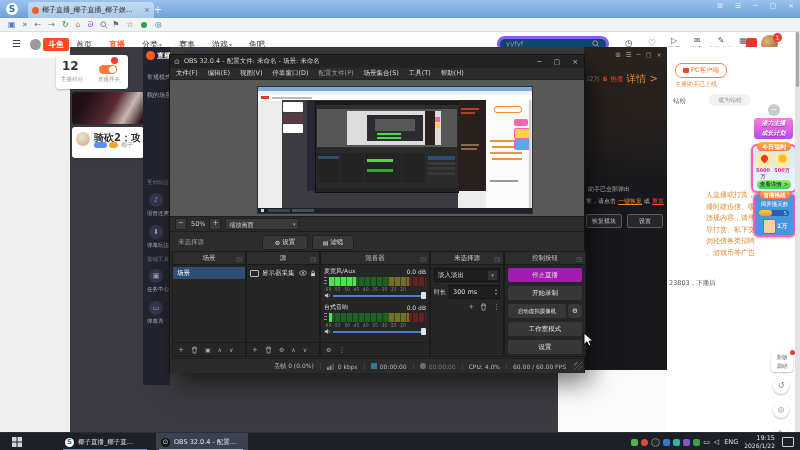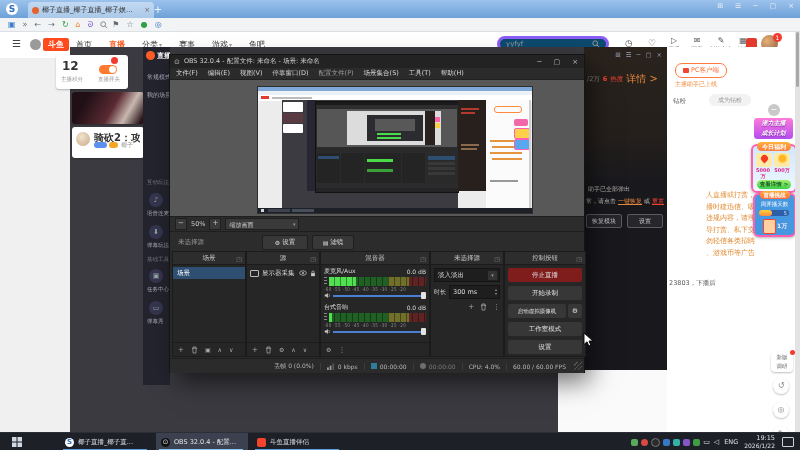--- a/index.html
+++ b/index.html
@@ -68,21 +68,21 @@
       linear-gradient(to right,#50e050 0%,#50e050 28%,#206024 28%,#206024 61%,#70702a 61%,#70702a 82%,#5e2424 82%,#5e2424 100%);}
   .meter.m2{background:
       repeating-linear-gradient(to right,rgba(0,0,0,0) 0 5px,rgba(0,0,0,.38) 5px 6px),
       linear-gradient(to right,#50e050 0%,#50e050 3%,#206024 3%,#206024 61%,#70702a 61%,#70702a 82%,#5e2424 82%,#5e2424 100%);}
   .grip{width:3px;height:9px;background:repeating-linear-gradient(to bottom,#888 0 1px,transparent 1px 3px);margin-right:2px;}
   .ticks{font-size:5px;color:#8d8d8d;letter-spacing:.4px;transform:scaleX(.82);transform-origin:left;white-space:nowrap;}
   .slider{position:relative;height:7px;flex:1;}
   .slider .line{position:absolute;left:0;right:0;top:2.5px;height:2px;background:#4d7fd0;}
   .slider .hnd{position:absolute;right:0;top:0;width:5px;height:7px;background:#e3e3e3;border-radius:1px;}
   .obtn{height:14px;margin-bottom:4px;background:#373737;border-radius:2px;color:#e3e3e3;font-size:6.5px;text-align:center;line-height:14px;}
-  .obtn.blue{background:#7f1d1d;}
+  .obtn.blue{background:#a21caf;}
   .obs-status{left:0;top:303px;width:414px;height:14px;background:#2b2b2b;border-top:1px solid #1e1e1e;display:flex;justify-content:flex-end;align-items:center;}
   .st-seg{font-size:6px;color:#b8b8b8;padding:0 6px;border-left:1px solid #3c3c3c;display:flex;align-items:center;gap:3px;white-space:nowrap;}
 
   
   .taskbar{left:0;top:432px;width:800px;height:18px;background:#1d2027;border-top:1px solid #2a2e37;}
   .task{position:absolute;top:0;height:18px;width:92px;display:flex;align-items:center;gap:4px;padding-left:5px;box-sizing:border-box;}
   .task .lbl{font-size:6.5px;color:#dfe3e8;white-space:nowrap;overflow:hidden;}
   .underline{position:absolute;left:3px;bottom:0;width:84px;height:2px;background:#5aa2e0;}
   .tray-ico{width:7px;height:7px;border-radius:2px;margin-right:3px;}
   .win-ctl{font-size:7px;color:#efefef;margin-left:12px;}
@@ -568,25 +568,20 @@
   <div class="task" style="left:60px;">
     <span style="width:9px;height:9px;border-radius:50%;background:#fff;color:#2f6fc0;font-size:7px;font-weight:bold;text-align:center;line-height:9px;flex:none;">S</span>
     <span class="lbl">椰子直播_椰子直...</span>
     <span class="underline"></span>
   </div>
   <div class="task" style="left:156px;background:#3b414e;">
     <span style="width:9px;height:9px;border-radius:50%;background:#111;color:#ddd;font-size:7px;text-align:center;line-height:9px;flex:none;">⊙</span>
     <span class="lbl">OBS 32.0.4 - 配置...</span>
     <span class="underline" style="background:#8cc6f2;"></span>
   </div>
-  <div class="task" style="left:252px;">
-    <span style="width:9px;height:9px;border-radius:2px;background:#f4442e;flex:none;"></span>
-    <span class="lbl">斗鱼直播伴侣</span>
-    <span class="underline"></span>
-  </div>
   <div class="abs flex" style="right:6px;top:0;height:18px;">
     <span class="tray-ico" style="background:#57ab5a;"></span>
     <span class="tray-ico" style="background:#d84a42;border-radius:50%;"></span>
     <span class="tray-ico" style="background:#2b2b2b;border:1px solid #777;border-radius:50%;"></span>
     <span class="tray-ico" style="background:#3578c6;"></span>
     <span class="tray-ico" style="background:#35b0a8;"></span>
     <span class="tray-ico" style="background:#8556c8;"></span>
     <span class="tray-ico" style="background:#3f9d44;"></span>
     <span style="font-size:7px;color:#dfe3e8;margin-right:4px;">▭</span>
     <span style="font-size:7px;color:#dfe3e8;margin-right:5px;">◁</span>

